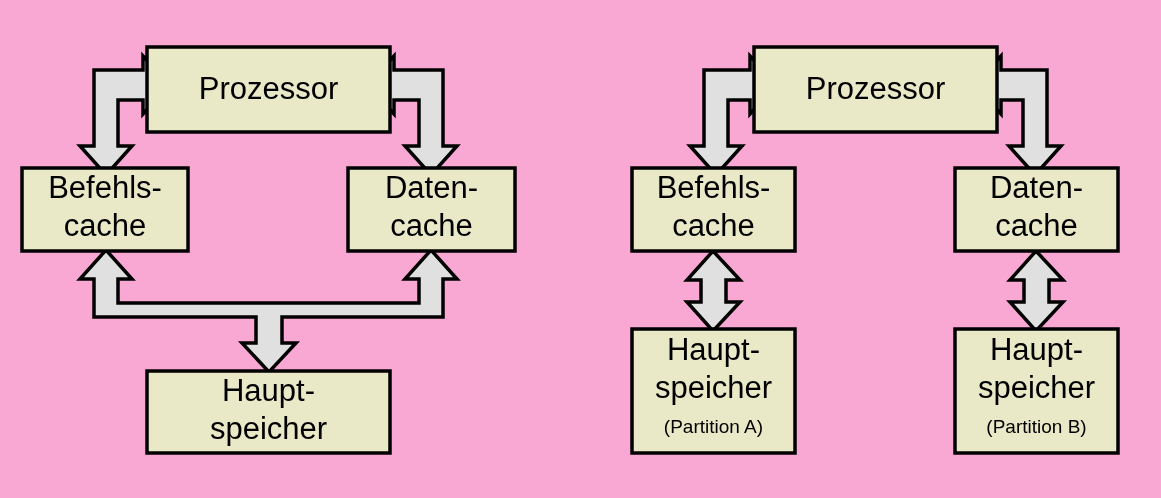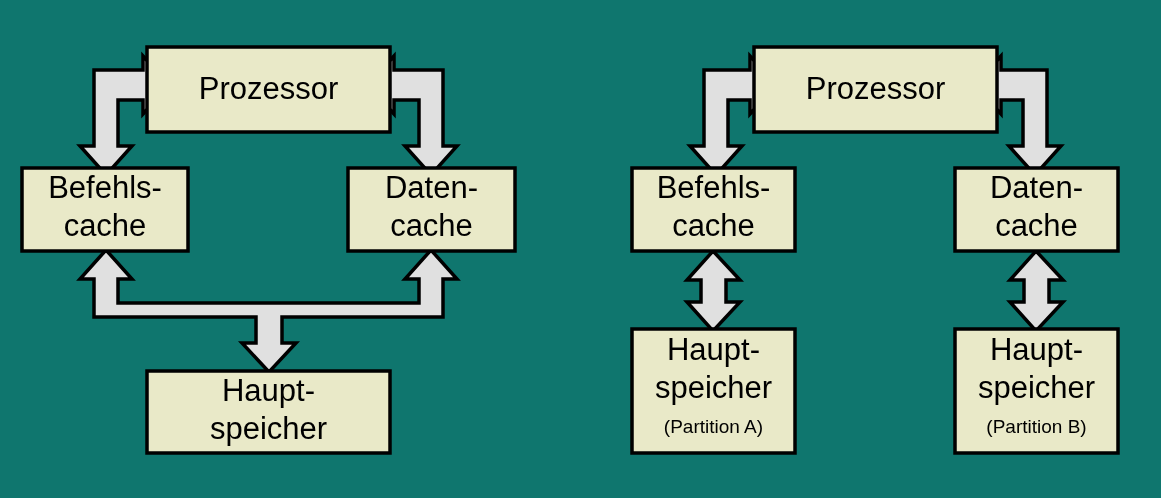--- a/index.html
+++ b/index.html
@@ -10,21 +10,21 @@
   body {
     width: 1161px;
     height: 498px;
     font-family: "Liberation Sans", sans-serif;
     overflow: hidden;
   }
   #stage {
     position: relative;
     width: 1161px;
     height: 498px;
-    background: #0f766e;
+    background: #f9a8d4;
   }
   svg.diagram-svg {
     position: absolute;
     left: 0;
     top: 0;
     width: 1161px;
     height: 498px;
   }
   .node-rect {
     fill: #e9e9c8;

